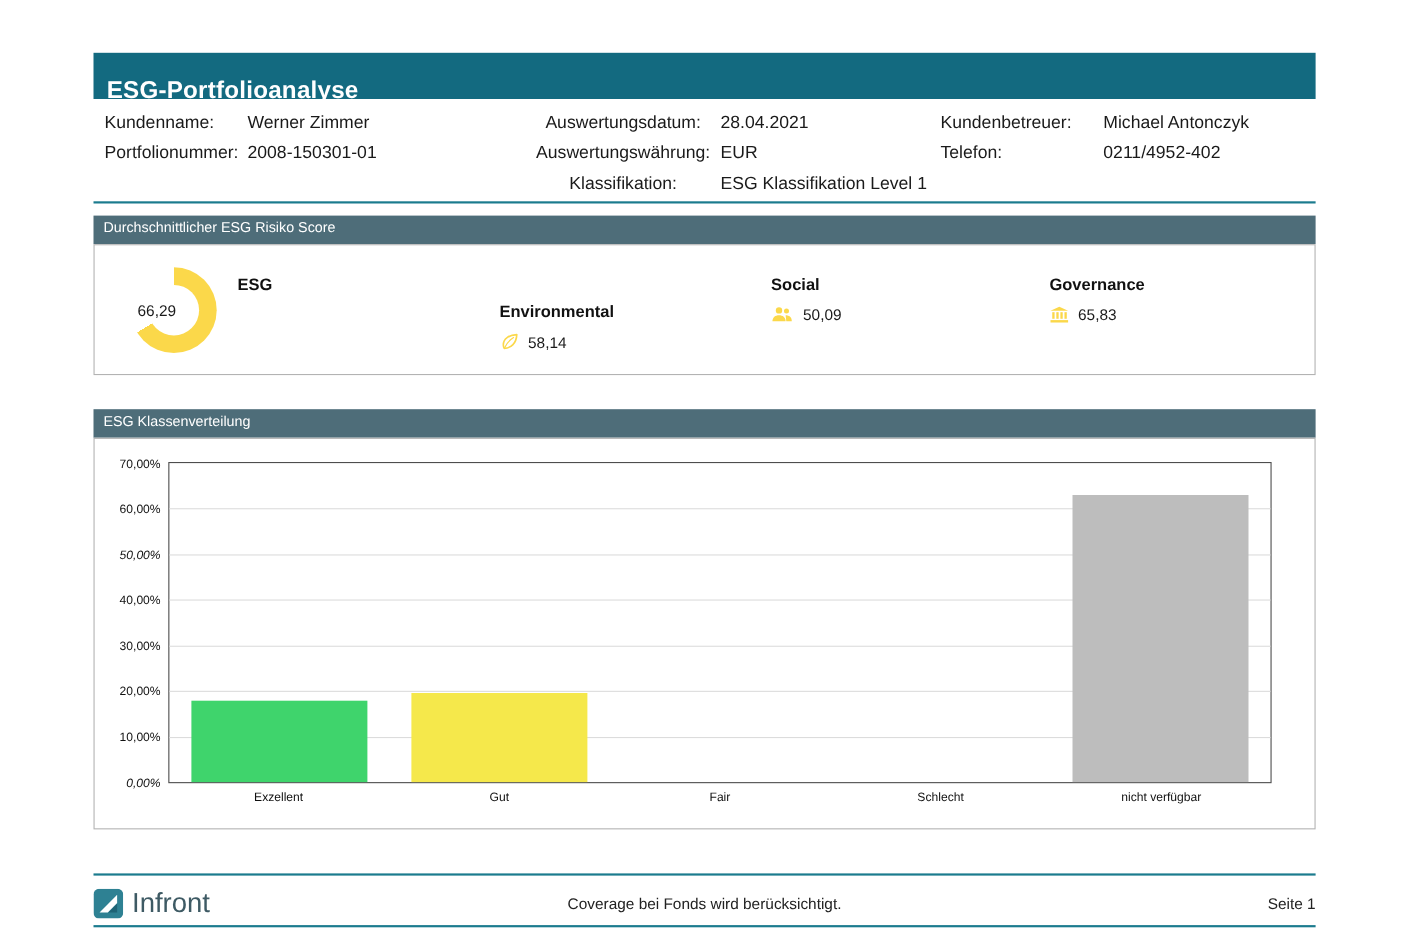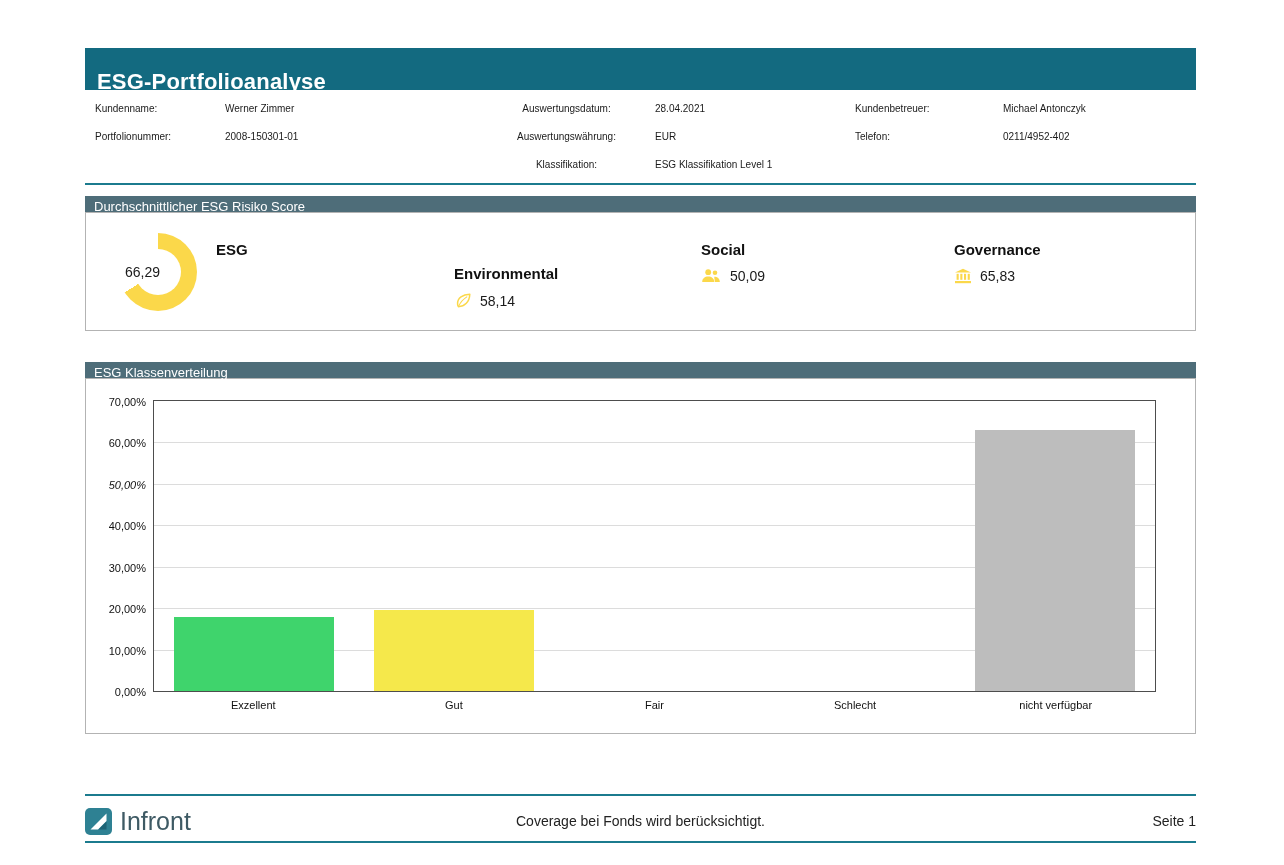--- a/index.html
+++ b/index.html
@@ -7,33 +7,33 @@
     --logo-square:#2E8193; --logo-dark:#1E6375; --logo-text:#3E5A64;
   }
   *{box-sizing:border-box;margin:0;padding:0;}
   html,body{background:#fff;}
   body{width:1284px;height:865px;overflow:hidden;font-family:"Liberation Sans",sans-serif;color:#1a1a1a;}
   .page{position:relative;width:1284px;height:865px;background:#fff;}
   .content{position:absolute;left:85px;top:48px;width:1111px;}
 
   .title-bar{height:42px;background:var(--teal);color:#fff;font-size:22px;font-weight:bold;line-height:42px;padding:13px 12px;letter-spacing:.2px;}
 
-  .meta{position:relative;height:93px;font-size:10px;}
+  .meta{position:relative;height:93px;font-size:16px;}
   .meta-col{position:absolute;top:13px;}
   .meta-col.c1{left:10px;}
   .meta-col.c2{left:393px;}
   .meta-col.c3{left:770px;}
   .meta-row{display:flex;height:28px;align-items:flex-start;}
   .c1 .meta-label{width:130px;}
   .c2 .meta-label{width:177px;text-align:center;}
   .c3 .meta-label{width:148px;}
 
   .divider{height:2px;background:var(--line);}
 
-  .section-header{margin-top:11px;height:16px;background:var(--section);color:#fff;font-size:13px;line-height:22px;padding:0 9px;}
+  .section-header{margin-top:11px;height:26px;background:var(--section);color:#fff;font-size:13px;line-height:22px;padding:0 9px;}
   .section-header.second{margin-top:31px;}
 
   .panel{border:1px solid #b3b3b3;background:#fff;}
 
   .score-panel{position:relative;height:119px;}
   .gauge{position:absolute;left:33px;top:20px;width:78px;height:78px;}
   .gauge-ring{position:relative;width:78px;height:78px;border-radius:50%;}
   .gauge-ring::after{content:"";position:absolute;left:16px;top:16px;right:16px;bottom:16px;background:#fff;border-radius:50%;}
   .gauge-value{position:absolute;top:50%;left:6px;transform:translateY(-50%);font-size:14px;z-index:2;white-space:nowrap;}
   .esg-label{position:absolute;left:130px;top:28px;font-weight:bold;font-size:15px;color:#111;}
@@ -183,21 +183,21 @@
             </div>
             <div class="band">
               <div class="bar" style="height: 27.8571%; background: rgb(245, 232, 75);"></div>
             </div>
             <div class="band"></div>
             <div class="band"></div>
             <div class="band">
               <div class="bar" style="height: 90%; background: rgb(189, 189, 189);"></div>
             </div>
           </div>
-      <div class="ytick" style="bottom: calc(0% - 7px);">0,00%</div>
+      <div class="ytick" style="bottom: calc(0% - 7px); font-style: italic;">0,00%</div>
           <div class="gridline" style="bottom: calc(14.2857% - 1px);"></div>
           <div class="ytick" style="bottom: calc(14.2857% - 7px);">10,00%</div>
           <div class="gridline" style="bottom: calc(28.5714% - 1px);"></div>
           <div class="ytick" style="bottom: calc(28.5714% - 7px);">20,00%</div>
           <div class="gridline" style="bottom: calc(42.8571% - 1px);"></div>
           <div class="ytick" style="bottom: calc(42.8571% - 7px);">30,00%</div>
           <div class="gridline" style="bottom: calc(57.1429% - 1px);"></div>
           <div class="ytick" style="bottom: calc(57.1429% - 7px);">40,00%</div>
           <div class="gridline" style="bottom: calc(71.4286% - 1px);"></div>
           <div class="ytick" style="bottom: calc(71.4286% - 7px); font-style: italic;">50,00%</div>

